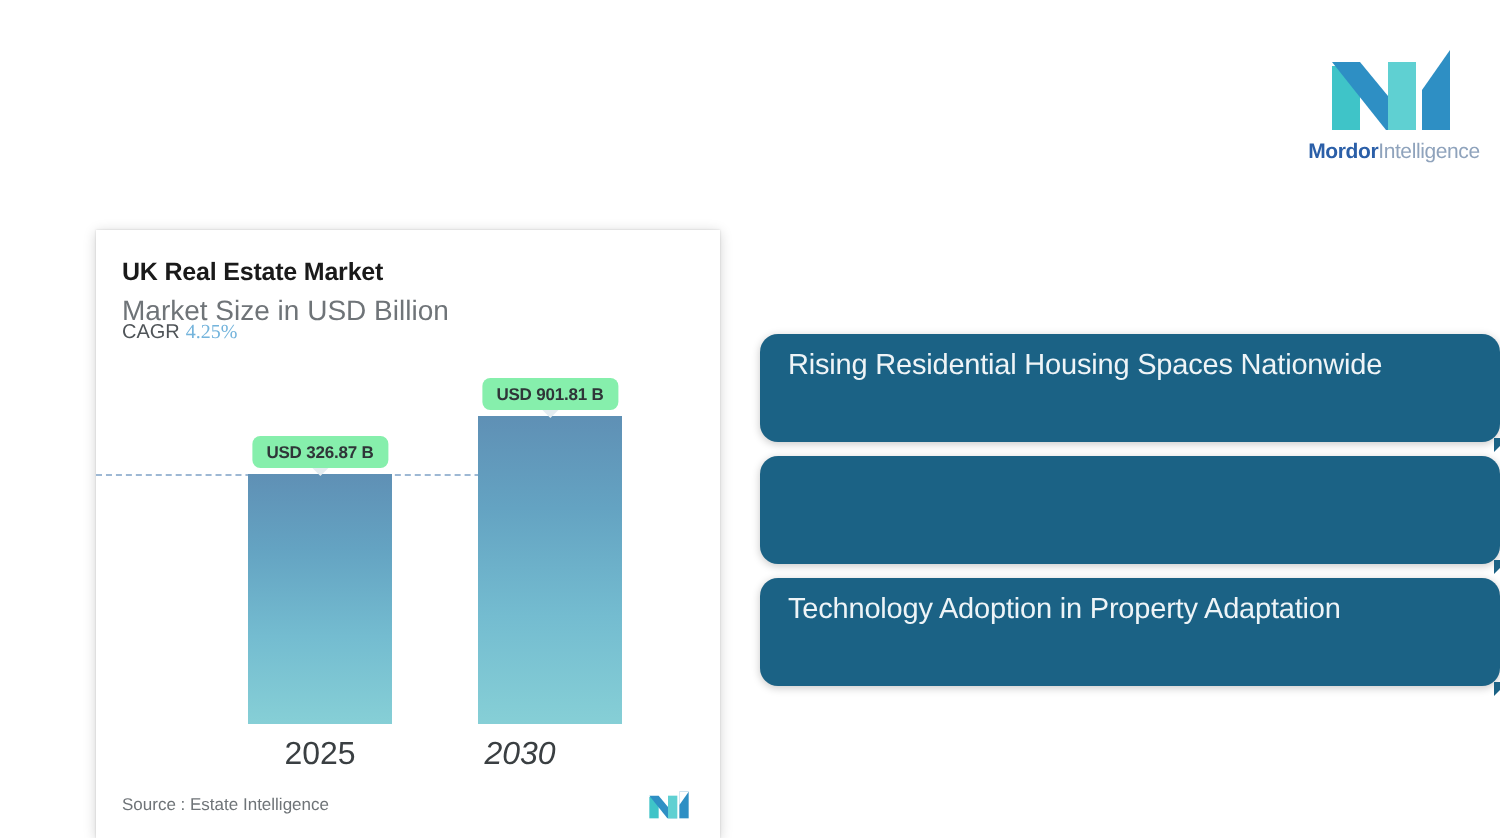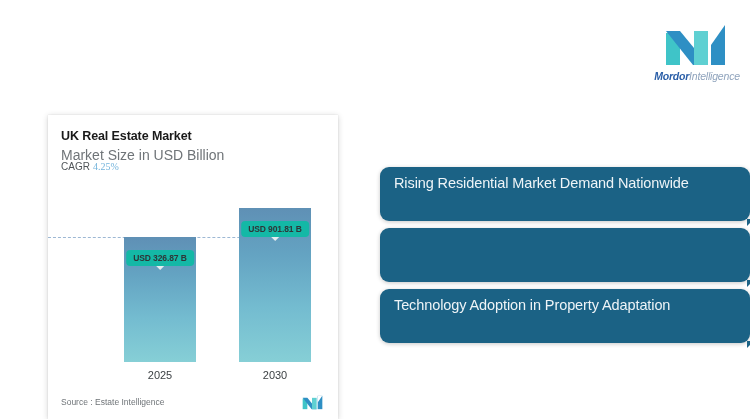--- a/index.html
+++ b/index.html
@@ -32,31 +32,30 @@
     width: 66px;
     height: 44px;
     display: block;
   }
   #brand-logo .logo-wordmark {
     margin-top: 4px;
     font-size: 10.5px;
     letter-spacing: -0.2px;
     white-space: nowrap;
     line-height: 1;
-    font-style: italic;
   }
   .wm-bold { font-weight: bold; color: #2b5fa8; }
   .wm-light { font-weight: normal; color: #8fa3bc; }
 
   
   #chart-card {
     position: absolute;
     left: 48px;
     top: 115px;
-    width: 290px;
+    width: 312px;
     height: 304px;
     background: #ffffff;
     box-shadow: 0 1px 6px rgba(0,0,0,0.18), 0 0 1px rgba(0,0,0,0.15);
     box-sizing: border-box;
     padding: 0;
   }
   #chart-title {
     position: absolute;
     left: 13px;
     top: 14px;
@@ -101,46 +100,45 @@
     height: 0;
     border-top: 1.5px dashed #9db8d4;
   }
   .bar {
     position: absolute;
     bottom: 0;
     background: linear-gradient(to bottom, #5f90b5 0%, #64a3c2 30%, #74bcd0 65%, #86cfd6 100%);
   }
   .bar-label {
     position: absolute;
-    background: #14b8a6;
+    background: #86efac;
     color: #2f3538;
     font-size: 8.5px;
     font-weight: bold;
     letter-spacing: -0.1px;
     padding: 3px 7px 3px 7px;
     border-radius: 4px;
     white-space: nowrap;
     transform: translateX(-50%);
-    margin-top: 32px;
   }
   .bar-label::after {
     content: "";
     position: absolute;
     left: 50%;
     bottom: -4px;
     margin-left: -4px;
     width: 0;
     height: 0;
     border-left: 4px solid transparent;
     border-right: 4px solid transparent;
     border-top: 4px solid #e4ecf0;
   }
   .tick-label {
     position: absolute;
-    font-size: 11px;
+    font-size: 16px;
     color: #3a3f42;
     transform: translateX(-50%);
     white-space: nowrap;
   }
 
   
   #source-row {
     position: absolute;
     left: 13px;
     bottom: 12px;
@@ -216,37 +214,37 @@
   <div id="plot-area">
     <div class="dashed-line" id="ref-line" style="top: 47px;"></div>
 
     <div class="bar" id="bar-0" style="left: 76px; width: 72px; height: 125px; bottom: 23px;"></div>
     <div class="bar" id="bar-1" style="left: 191px; width: 72px; height: 154px; bottom: 23px;"></div>
 
     <div class="bar-label" id="bar-label-0" style="left: 112px; top: 28px;">USD 326.87 B</div>
     <div class="bar-label" id="bar-label-1" style="left: 227px; top: -1px;">USD 901.81 B</div>
 
     <div class="tick-label" id="tick-0" style="left: 112px; top: 179px;">2025</div>
-    <div class="tick-label" id="tick-1" style="left: 227px; top: 179px;">2030</div>
+    <div class="tick-label" id="tick-1" style="left: 212px; top: 179px; font-style: italic;">2030</div>
   </div>
 
   <div id="source-row">Source :  Estate Intelligence</div>
 
   <svg id="footer-logo" viewBox="0 0 66 44">
     <polygon points="2,42 2,10 16,10 16,42" fill="#3fc4c8"></polygon>
     <polygon points="2,8 16,8 44,42 29,42" fill="#2e8fc4"></polygon>
     <polygon points="30,8 44,8 44,42 30,42" fill="#5fd0d2"></polygon>
     <polygon points="47,2 61,2 61,42 47,42" fill="#2e8fc4"></polygon>
     <polygon points="47,2 61,2 47,22" fill="#ffffff"></polygon>
   </svg>
 </div>
 
 <div id="drivers">
   <div class="driver-item">
-    <span class="driver-text">Rising Residential Market Demand Nationwide</span>
+    <span class="driver-text">Rising Residential Housing Spaces Nationwide</span>
     <span class="notch"></span>
   </div>
   <div class="driver-item">
     <span class="notch"></span>
   </div>
   <div class="driver-item">
     <span class="driver-text">Technology Adoption in Property Adaptation</span>
     <span class="notch"></span>
   </div>
 </div>

